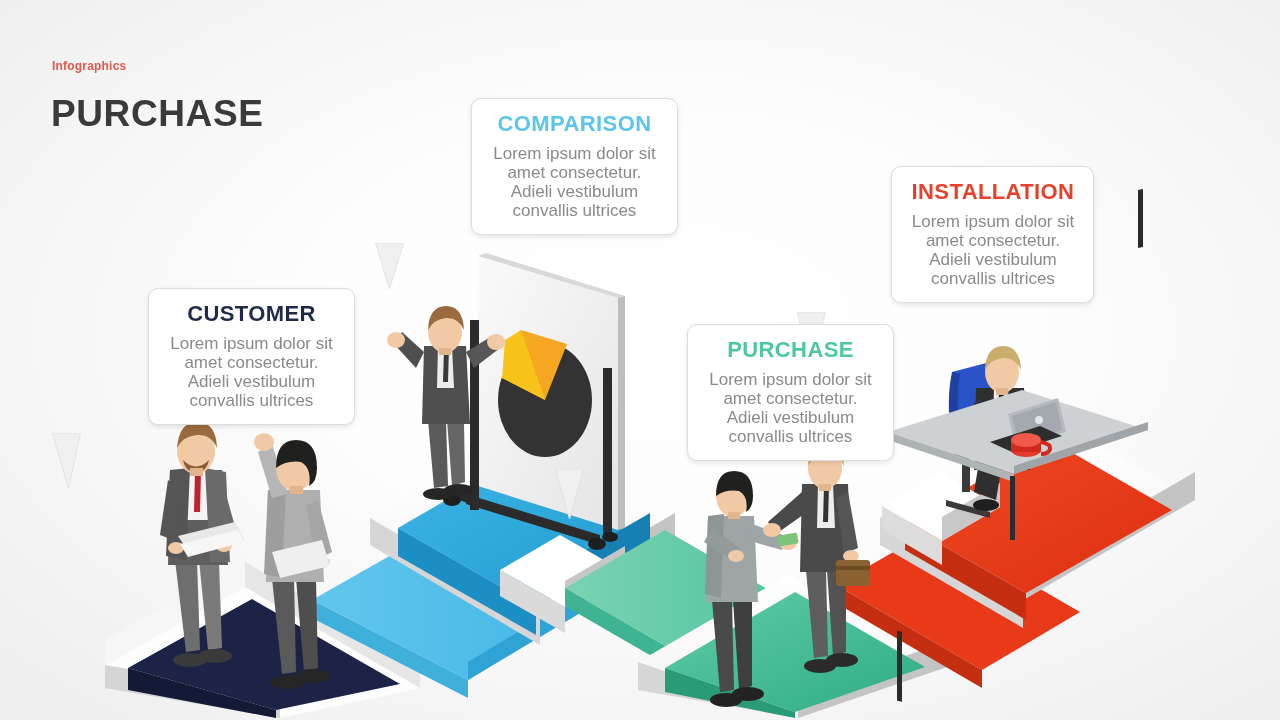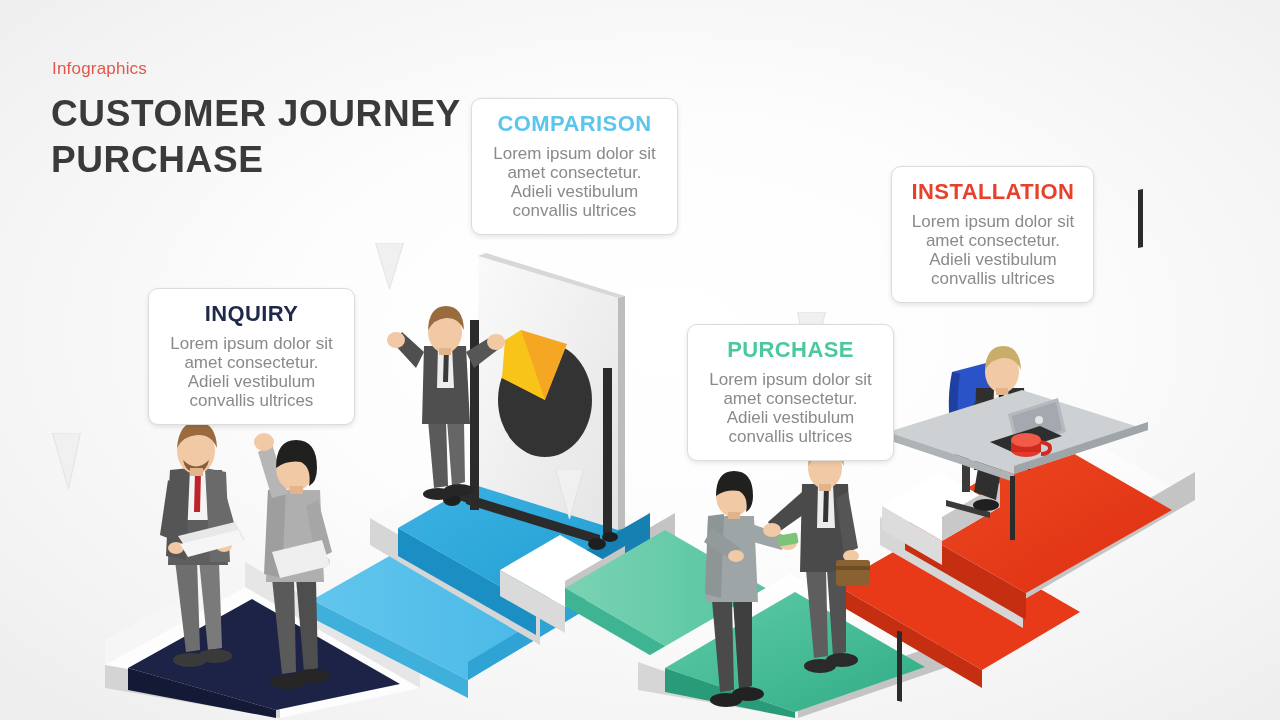--- a/index.html
+++ b/index.html
@@ -9,21 +9,21 @@
     font-family:"Liberation Sans", sans-serif;
     background:
       radial-gradient(ellipse 900px 520px at 52% 46%, #ffffff 0%, #fdfdfd 40%, #f4f4f4 78%, #eeeeee 100%);
     position:relative;
   }
   #stage { position:absolute; inset:0; width:1280px; height:720px; }
   .abs { position:absolute; }
 
   
   #eyebrow {
-    left:52px; top:59px; font-size:17px; font-weight:400;
+    left:52px; top:59px; font-size:12px; font-weight:700;
     color:#E2574C; letter-spacing:.2px;
   }
   #title {
     left:51px; top:91px; width:480px;
     font-size:37px; line-height:46px; font-weight:bold;
     color:#3A3A3A; letter-spacing:.6px;
   }
 
   
   .card {
@@ -56,21 +56,20 @@
   #tail-purchase     { left:651px; top:469px;  width:207px; height:52px; }
   #tail-installation { left:891px; top:312px;  width:203px; height:64px; }
 </style>
 </head>
 <body>
 
 <div id="stage">
 
   <div class="abs" id="eyebrow" style="color: rgb(226, 87, 76);">Infographics</div>
   <div class="abs" id="title" style="color: rgb(58, 58, 58);">
-    <div>CUSTOMER JOURNEY</div>
     <div>PURCHASE</div>
   </div>
 
   <svg class="abs" id="scene" width="1280" height="720" viewBox="0 0 1280 720" style="left:0;top:0;z-index:5;">
     <defs>
       <linearGradient id="gBlueTop" x1="0" y1="0" x2="1" y2="1">
         <stop offset="0" stop-color="#3FB4E4"></stop>
           <stop offset="1" stop-color="#1E9BD0"></stop>
       </linearGradient>
       <linearGradient id="gBlueRamp" x1="0" y1="0" x2="1" y2="0">
@@ -358,21 +357,21 @@
         <polygon points="8,0 36,0 22,50" fill="#F0F0F0" stroke="#E2E2E2" stroke-width="1"></polygon>
       </svg>
   </div>
   <div class="tail" id="tail-installation">
     <svg width="44" height="64" viewBox="0 0 44 64">
         <polygon points="8,0 36,0 20,62" fill="#F0F0F0" stroke="#E2E2E2" stroke-width="1"></polygon>
       </svg>
   </div>
 
   <div class="abs card" id="card-inquiry">
-    <div class="card-title" style="color: rgb(31, 42, 74);">INQUIRY</div>
+    <div class="card-title" style="color: rgb(31, 42, 74);">CUSTOMER</div>
     <div class="card-body">
       <span>Lorem ipsum dolor sit</span>
       <span>amet consectetur.</span>
       <span>Adieli   vestibulum</span>
       <span>convallis ultrices</span>
     </div>
   </div>
 
   <div class="abs card" id="card-comparison">
     <div class="card-title" style="color: rgb(91, 197, 236);">COMPARISON</div>

